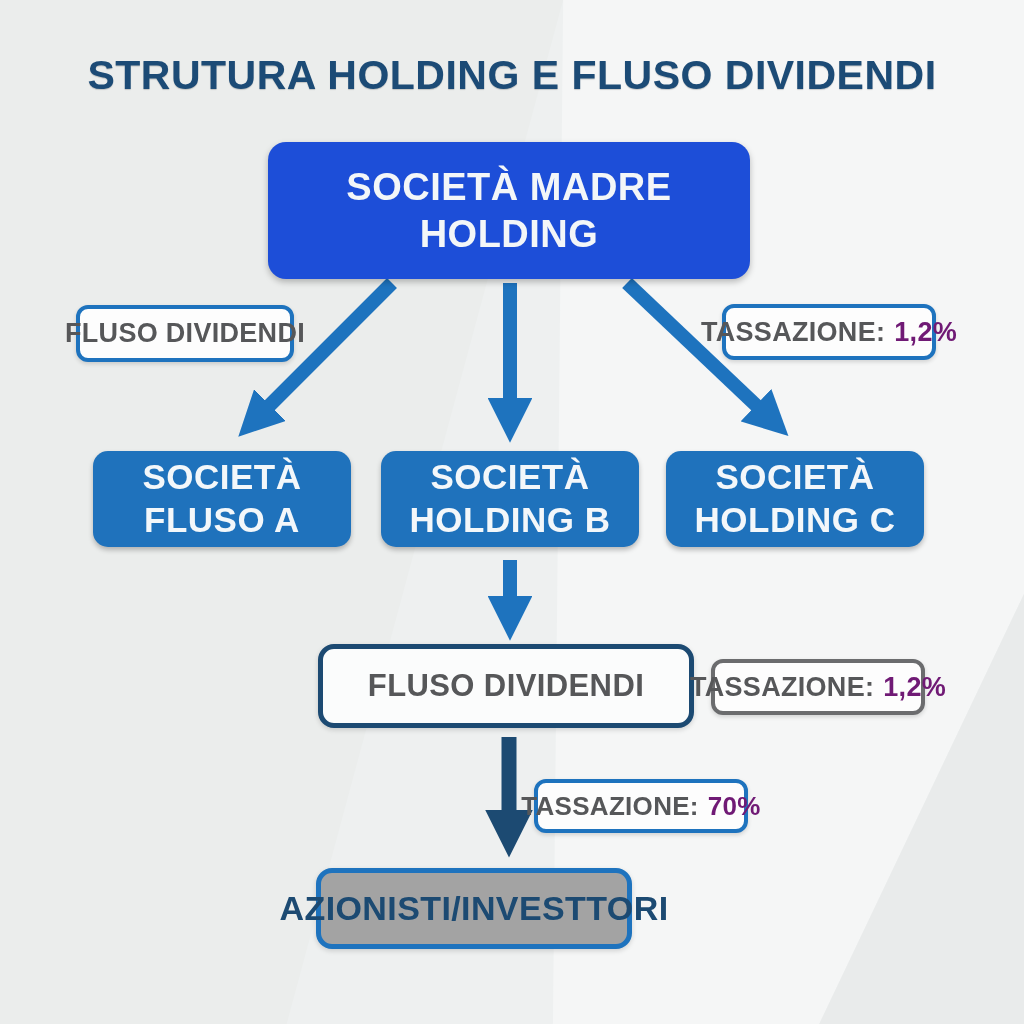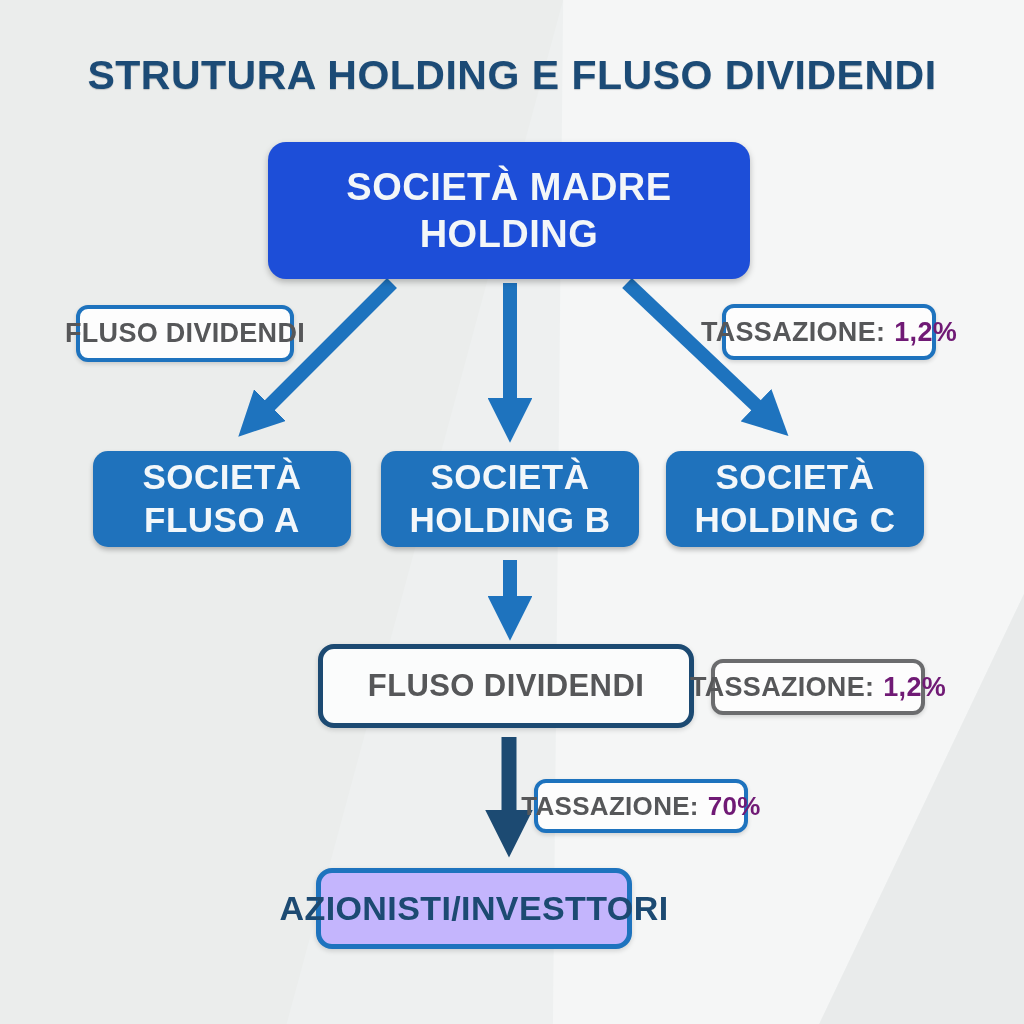--- a/index.html
+++ b/index.html
@@ -69,21 +69,21 @@
   .tax-value{color:#701a75;margin-left:9px;}
 
   .flow-mid-box{
     left:318px;top:644px;width:376px;height:84px;
     background:#fbfcfc;border:5px solid #1c4a72;border-radius:16px;
     color:#565759;font-size:31px;letter-spacing:.4px;
     box-shadow:0 2px 5px rgba(0,0,0,.15);
   }
   .shareholders-box{
     left:316px;top:868px;width:316px;height:81px;
-    background:#c4b5fd;border:5px solid #1e73be;border-radius:16px;
+    background:#a3a3a3;border:5px solid #1e73be;border-radius:16px;
     color:#1c4a72;font-size:34px;letter-spacing:.4px;
     box-shadow:0 2px 5px rgba(0,0,0,.15);
   }
 
   svg.arrows{position:absolute;left:0;top:0;width:1024px;height:1024px;pointer-events:none;}
 </style>
 </head>
 <body>
 
 <div class="canvas">

